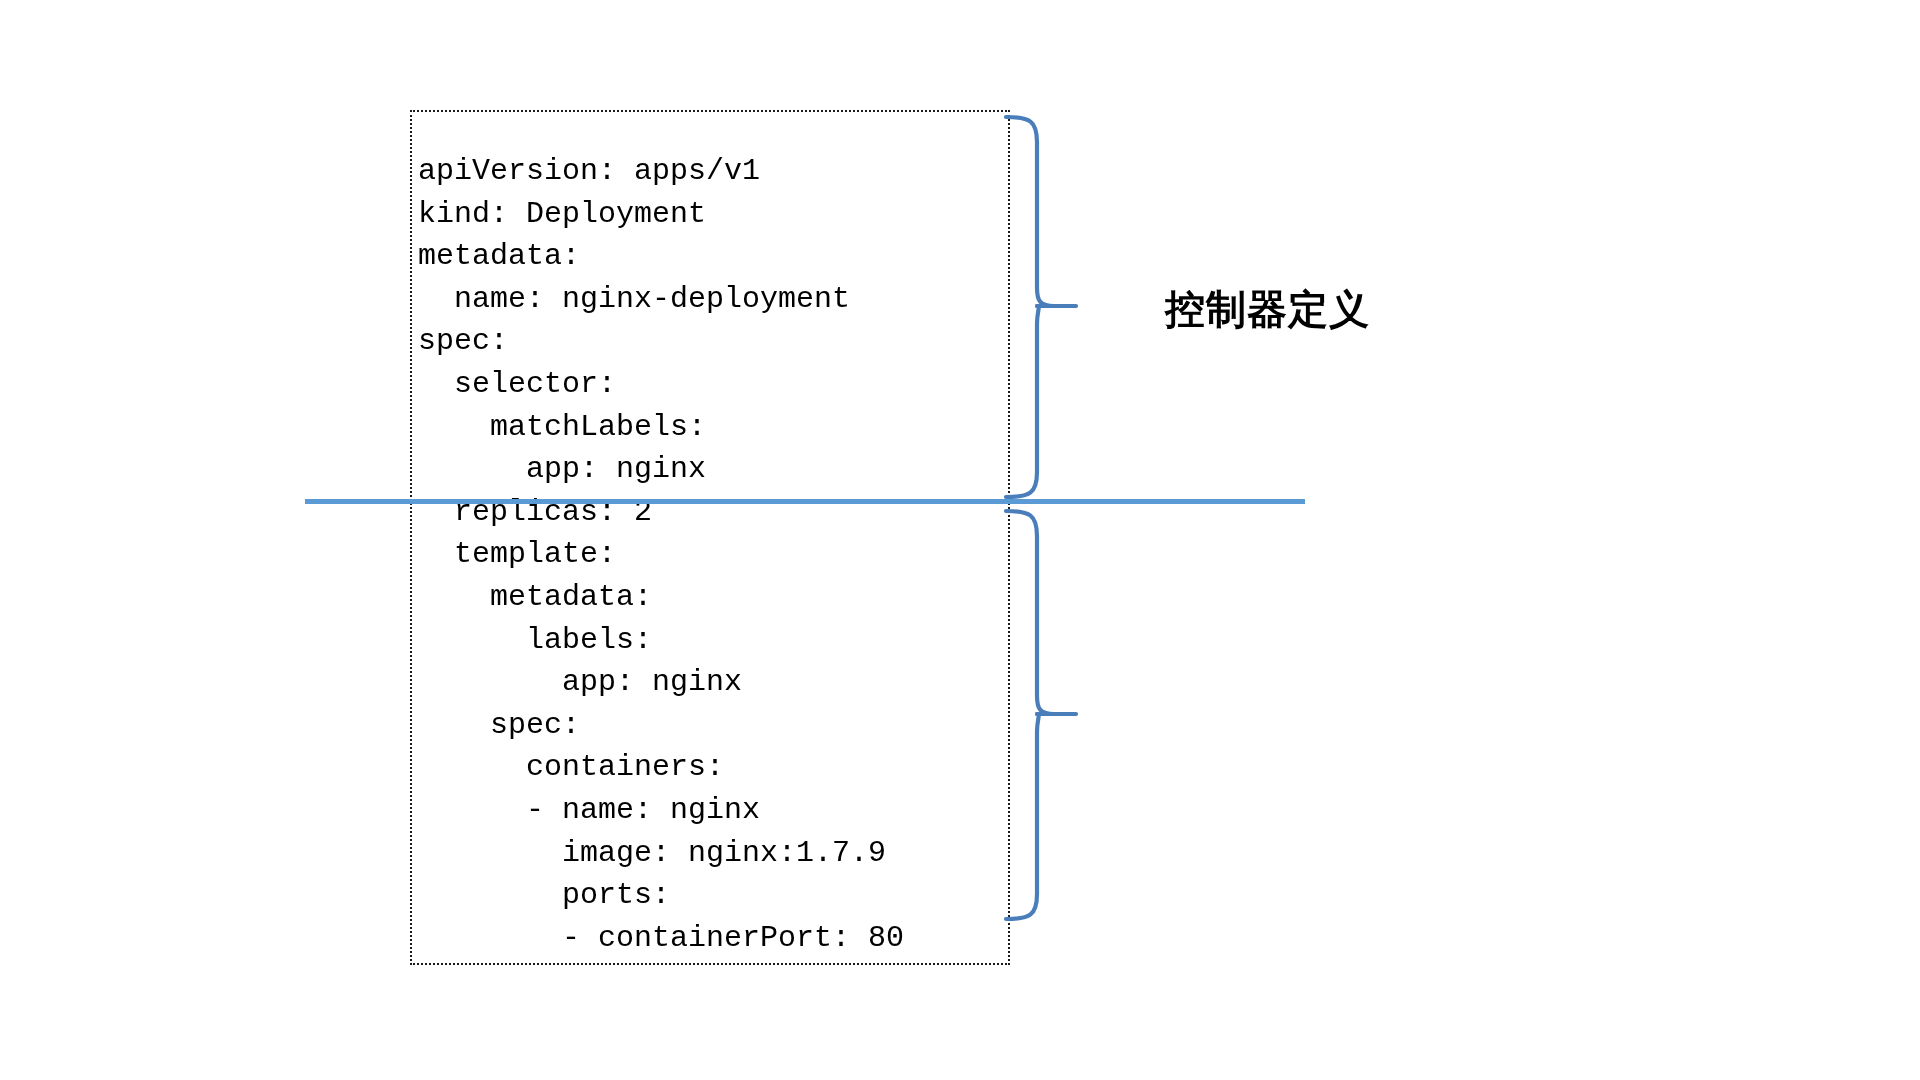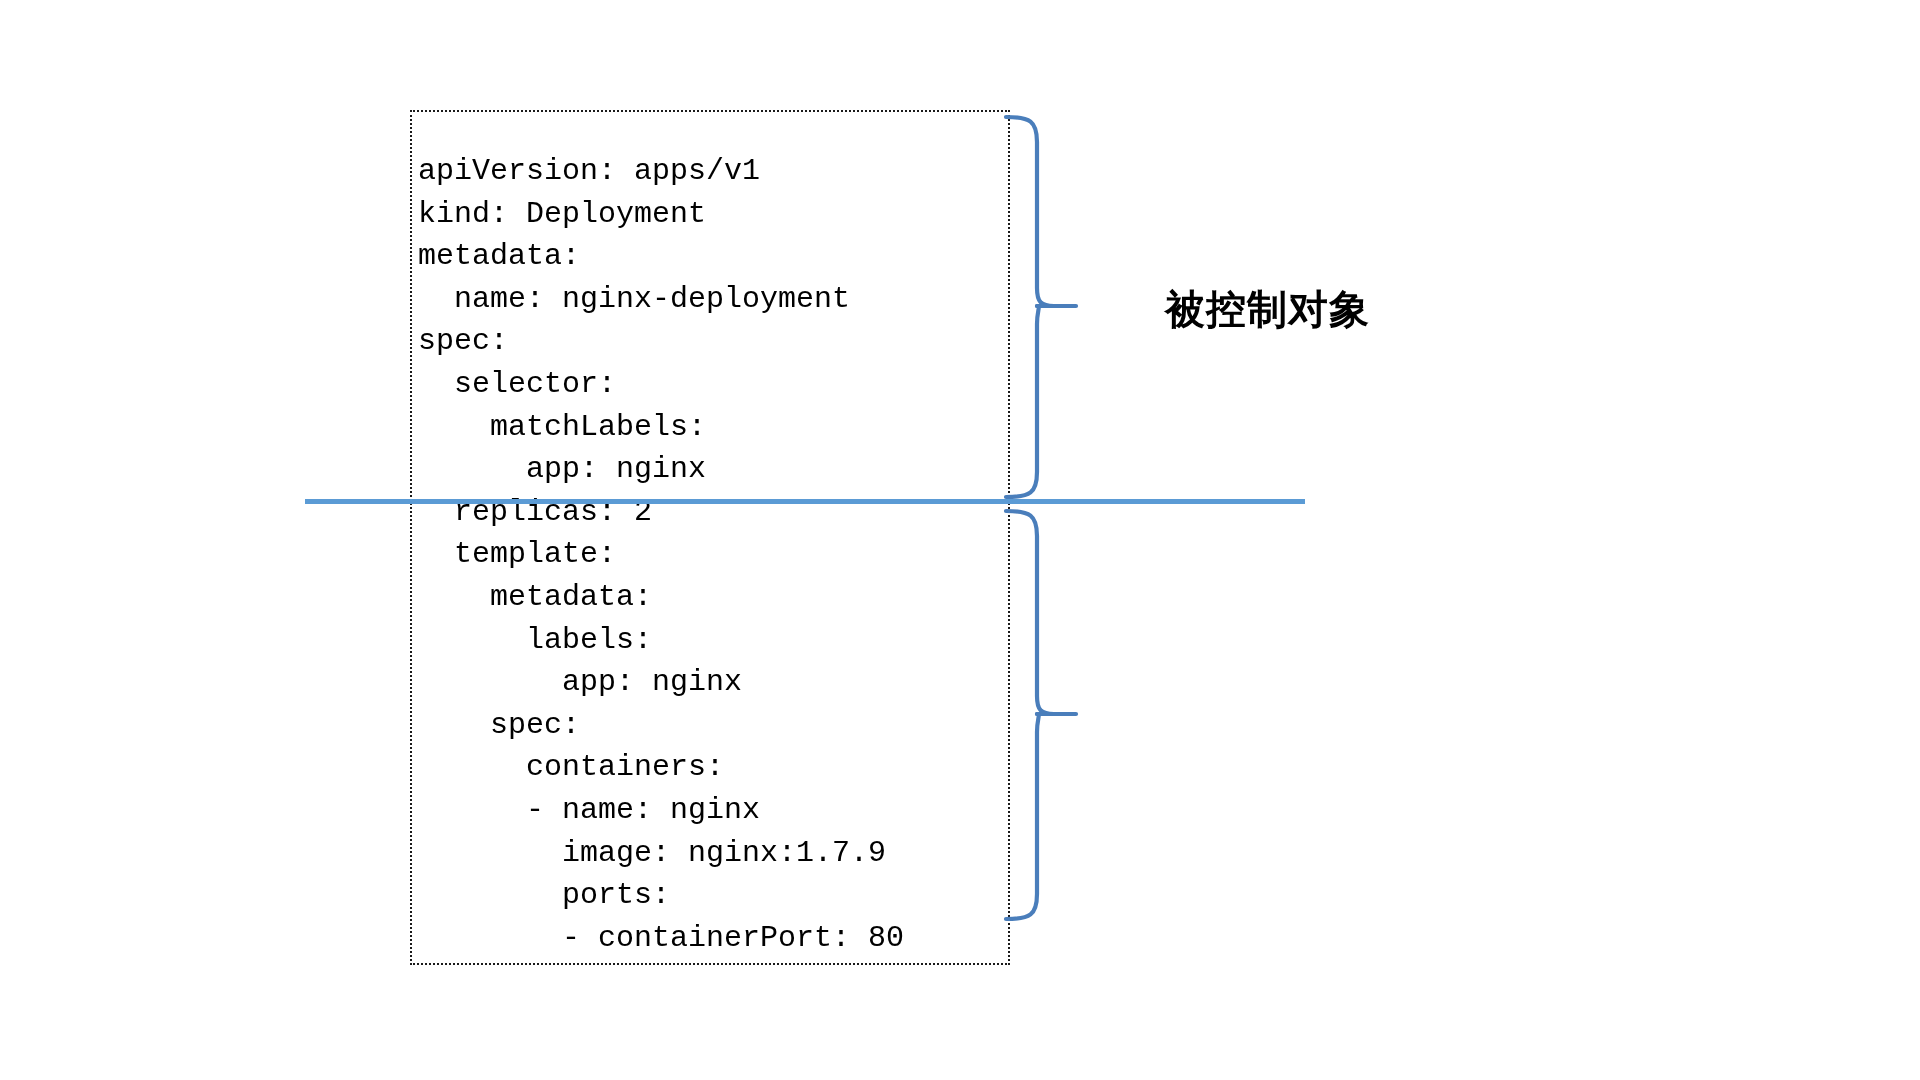--- a/index.html
+++ b/index.html
@@ -121,16 +121,16 @@
              C 26 5, 33 9, 33 30
              L 33 190
              C 33 204, 37 208, 50 208
              L 33 208
              C 37 208, 33 212, 33 226
              L 33 388
              C 33 409, 26 413, 2 413" fill="none" stroke="#4a7ebb" stroke-width="4.2" stroke-linecap="round" stroke-linejoin="round"></path>
     <line x1="33" y1="208" x2="72" y2="208" stroke="#4a7ebb" stroke-width="4.2" stroke-linecap="round"></line>
   </svg>
 
-  <div class="annotation-label" id="label-controller-definition">被控制对象</div>
+  <div class="annotation-label" id="label-controller-definition">控制器定义</div>
 
 
 </div>
 
 </body></html>

